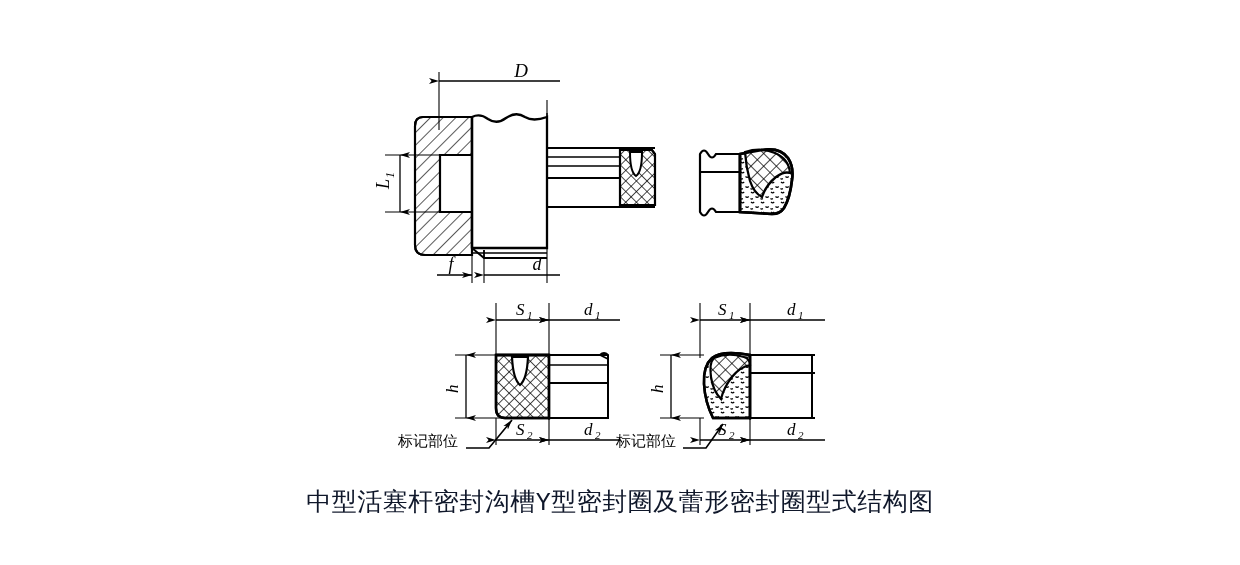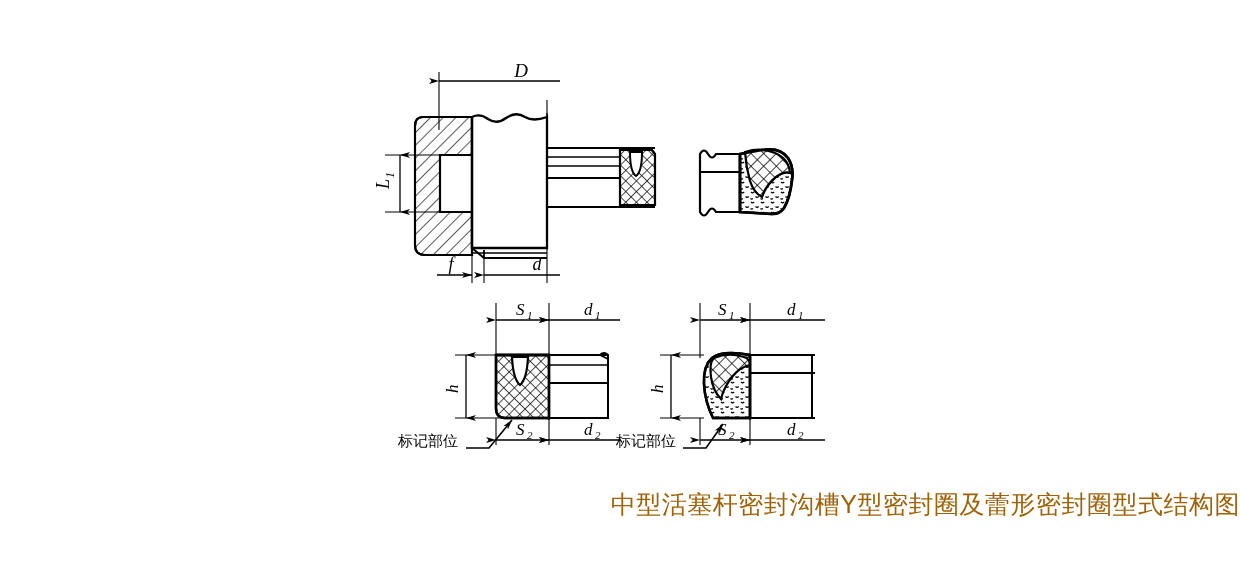--- a/index.html
+++ b/index.html
@@ -31,27 +31,26 @@
   }
   .caption-layer {
     position: absolute;
     left: 0;
     top: 489px;
     width: 1240px;
     text-align: center;
     pointer-events: none;
   }
   .caption-text {
-    font-family: Liberation Sans, sans-serif;
+    font-family: Liberation Mono, monospace;
     font-size: 25px;
-    color: #a16207;
+    color: #0f172a;
     letter-spacing: 0.5px;
     line-height: 30px;
     white-space: nowrap;
-    text-align: right;
   }
 </style>
 </head>
 <body>
 
 <div id="drawing-root">
 
   <svg id="figure-svg" viewBox="0 0 1240 565" xmlns="http://www.w3.org/2000/svg">
 
     <defs>

